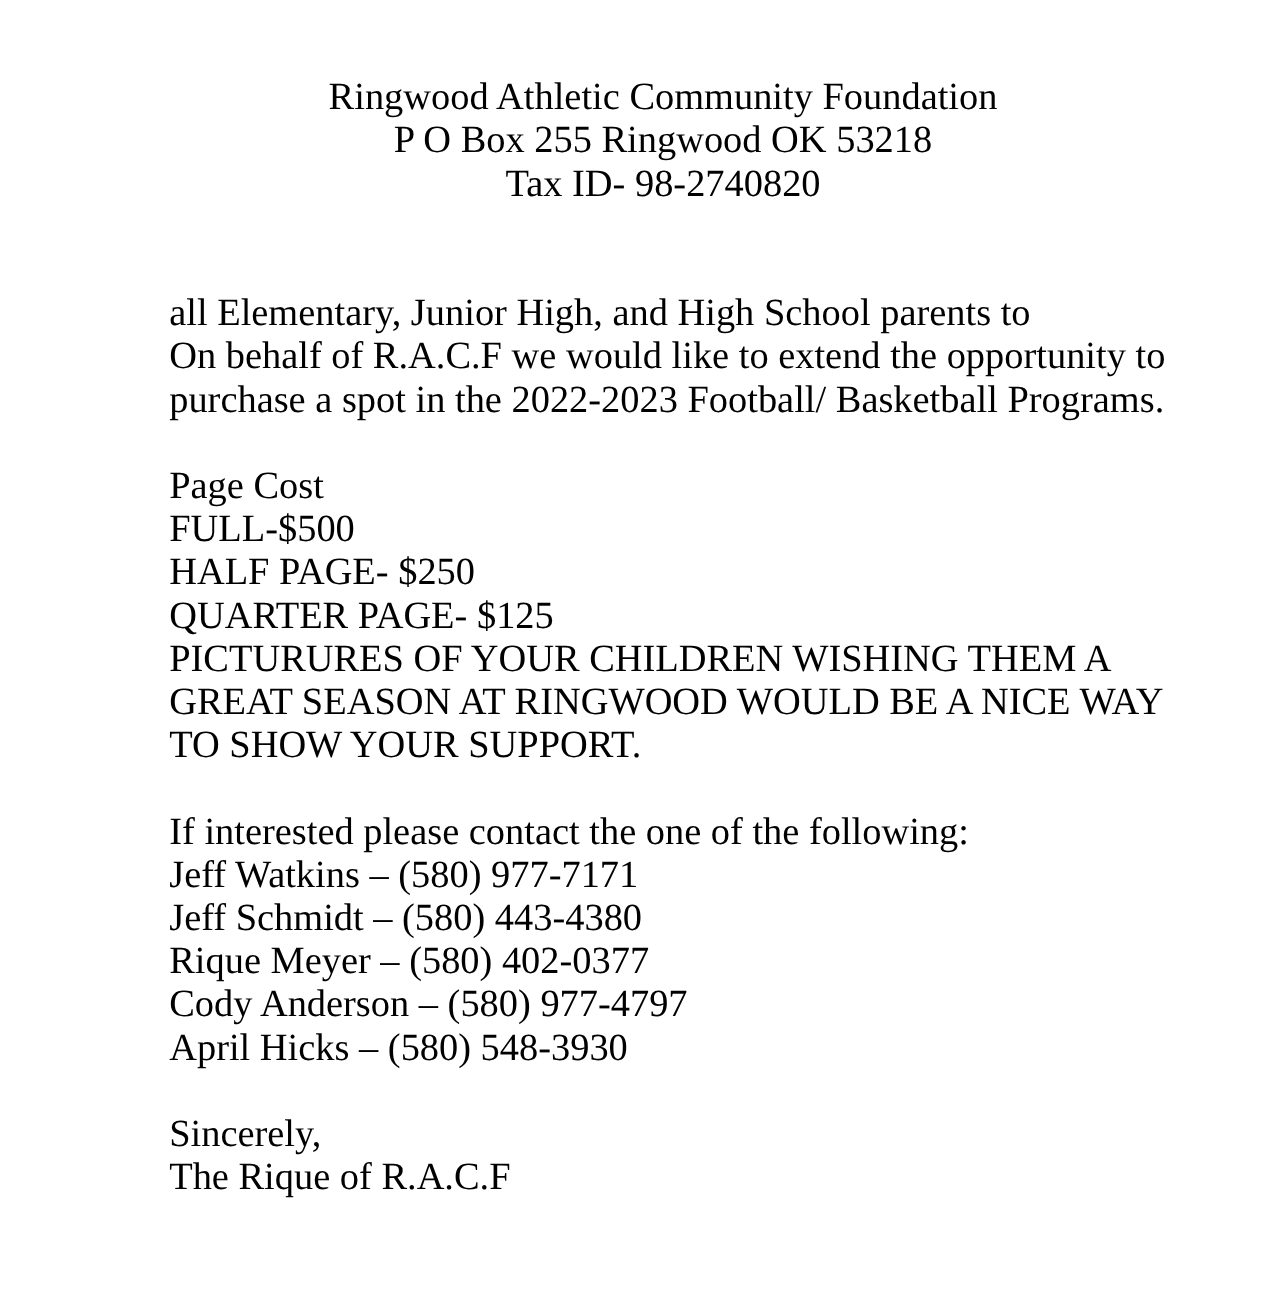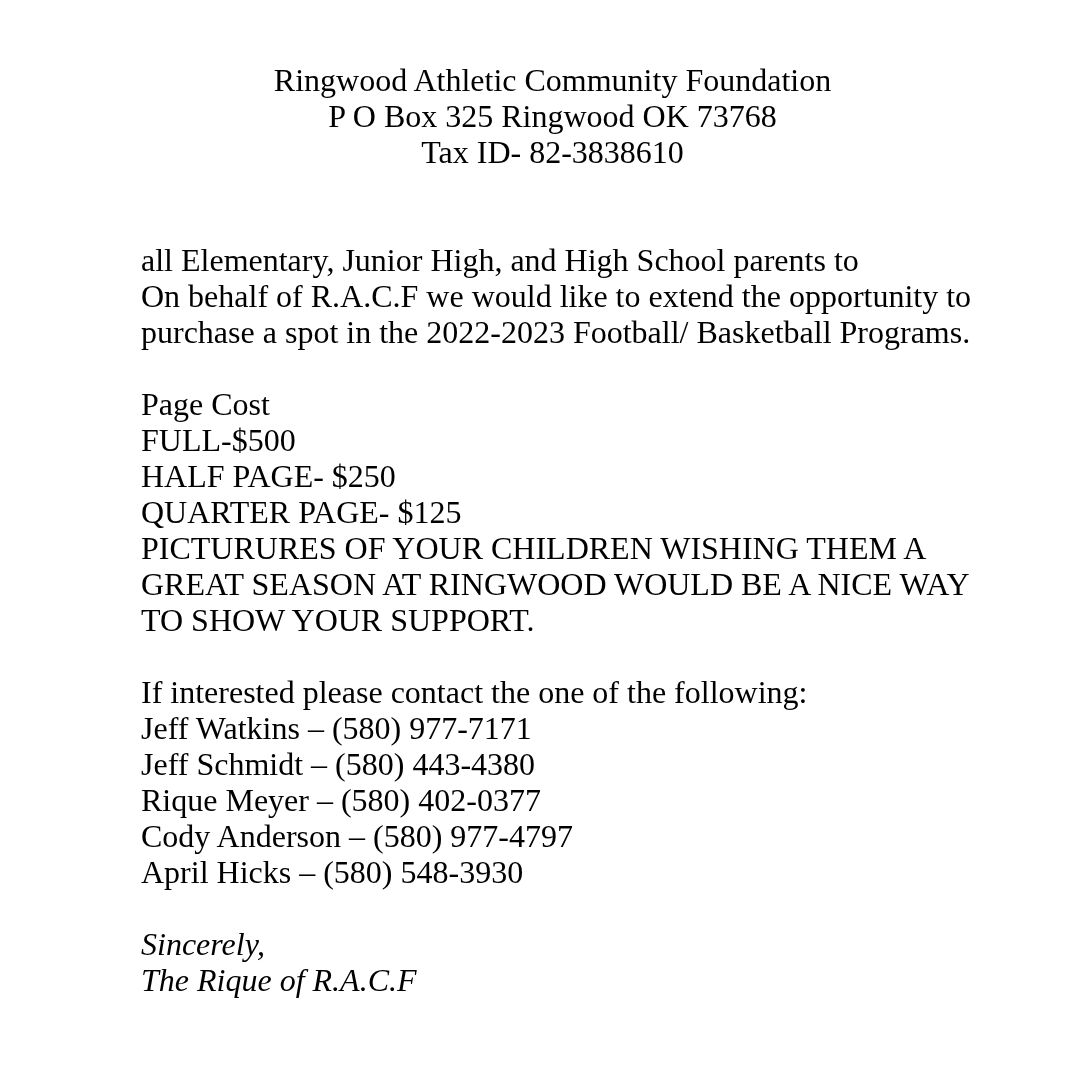--- a/index.html
+++ b/index.html
@@ -25,35 +25,34 @@
   }
   .block {
     margin: 0 0 36px 0;
   }
   .header-block {
     text-align: center;
     margin-bottom: 72px;
   }
   .closing-block {
     margin-bottom: 0;
-    font-style: italic;
   }
   .line {
     white-space: pre;
   }
 </style>
 </head>
 <body>
 
 <div class="page">
 
   <div class="block header-block">
       <div class="line">Ringwood Athletic Community Foundation</div>
-      <div class="line">P O Box 325 Ringwood OK 73768</div>
-      <div class="line">Tax ID- 82-3838610</div>
+      <div class="line">P O Box 255 Ringwood OK 53218</div>
+      <div class="line">Tax ID- 98-2740820</div>
     </div>
 
   <div class="block">
       <div class="line">all Elementary, Junior High, and High School parents to</div>
       <div class="line">On behalf of R.A.C.F we would like to extend the opportunity to</div>
       <div class="line">purchase a spot in the 2022-2023 Football/ Basketball Programs.</div>
     </div>
 
   <div class="block">
       <div class="line">Page Cost</div>

